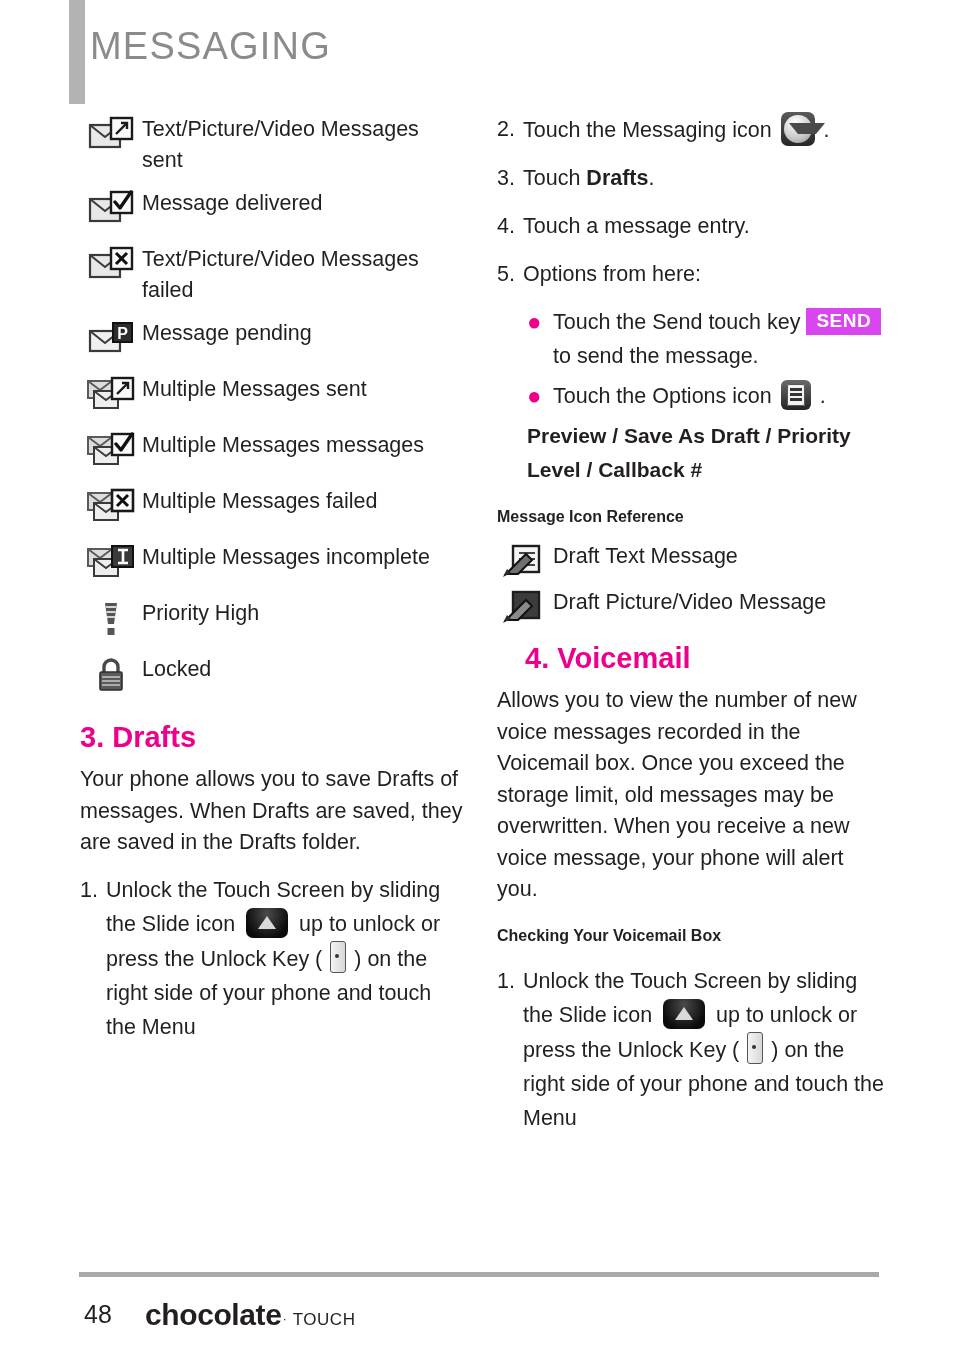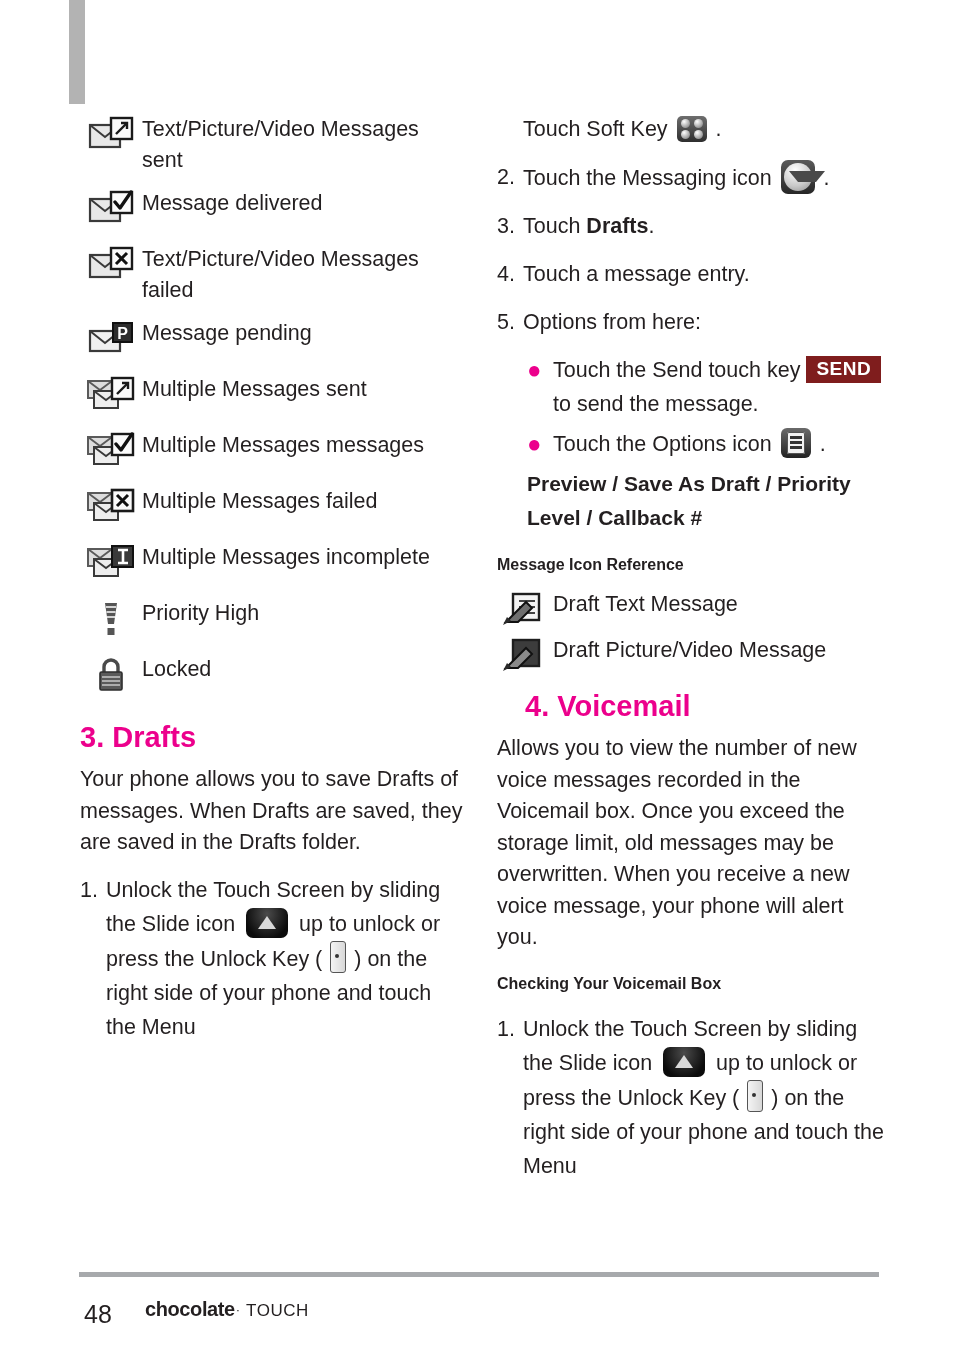--- a/index.html
+++ b/index.html
@@ -127,21 +127,21 @@
   .emph-block {
     font-size: 21px;
     line-height: 34px;
     font-weight: bold;
     margin: 4px 0 16px 30px;
   }
 
   
   .send-badge {
     display: inline-block;
-    background: #7f1d1d;
+    background: #d946ef;
     color: #ffffff;
     font-size: 19px;
     font-weight: bold;
     letter-spacing: 0.5px;
     padding: 2px 10px 3px 10px;
     vertical-align: 2px;
     line-height: 22px;
   }
 
   
@@ -270,21 +270,21 @@
     font-size: 25px;
     color: #231f20;
   }
   #footer-brand {
     position: absolute;
     left: 145px; top: 26px;
     display: flex;
     align-items: baseline;
   }
   #brand-chocolate {
-    font-size: 20px;
+    font-size: 30px;
     font-weight: bold;
     letter-spacing: -0.4px;
     color: #231f20;
   }
   #brand-reg {
     font-size: 13px;
     color: #231f20;
     margin-left: 1px;
     position: relative;
     top: -2px;
@@ -294,20 +294,21 @@
     letter-spacing: 0.5px;
     color: #231f20;
     margin-left: 6px;
   }
 </style>
 </head>
 <body>
 
 <div id="header">
   <div id="header-accent"></div>
+  <div id="page-title">MESSAGING</div>
 </div>
 
 <div id="col-left">
 
   <div>
 
     <div class="legend-row">
       <div class="legend-icon">
         <svg width="46" height="38" viewBox="0 0 46 38">
           <rect x="2" y="9" width="30" height="22" fill="#e8e8e8" stroke="#3a3a3a" stroke-width="2.2"></rect>
@@ -448,28 +449,20 @@
       <span>up to unlock or press the Unlock Key (</span>
       <span class="inline-icon ico-unlockkey"></span>
       <span>) on the right side of your phone and touch the Menu</span>
     </div>
   </div>
 
 </div>
 
 <div id="col-right">
 
-  <div class="num-item">
-    <div class="num-marker">&nbsp;</div>
-    <div class="num-body">
-      <span>Touch Soft Key</span>
-      <span class="inline-icon ico-softkey"><i></i><i></i><i></i><i></i></span>
-      <span>.</span>
-    </div>
-  </div>
 
   <div class="num-item">
     <div class="num-marker">2.</div>
     <div class="num-body">
       <span>Touch the Messaging icon</span>
       <span class="inline-icon ico-messaging"></span>
       <span>.</span>
     </div>
   </div>
 

